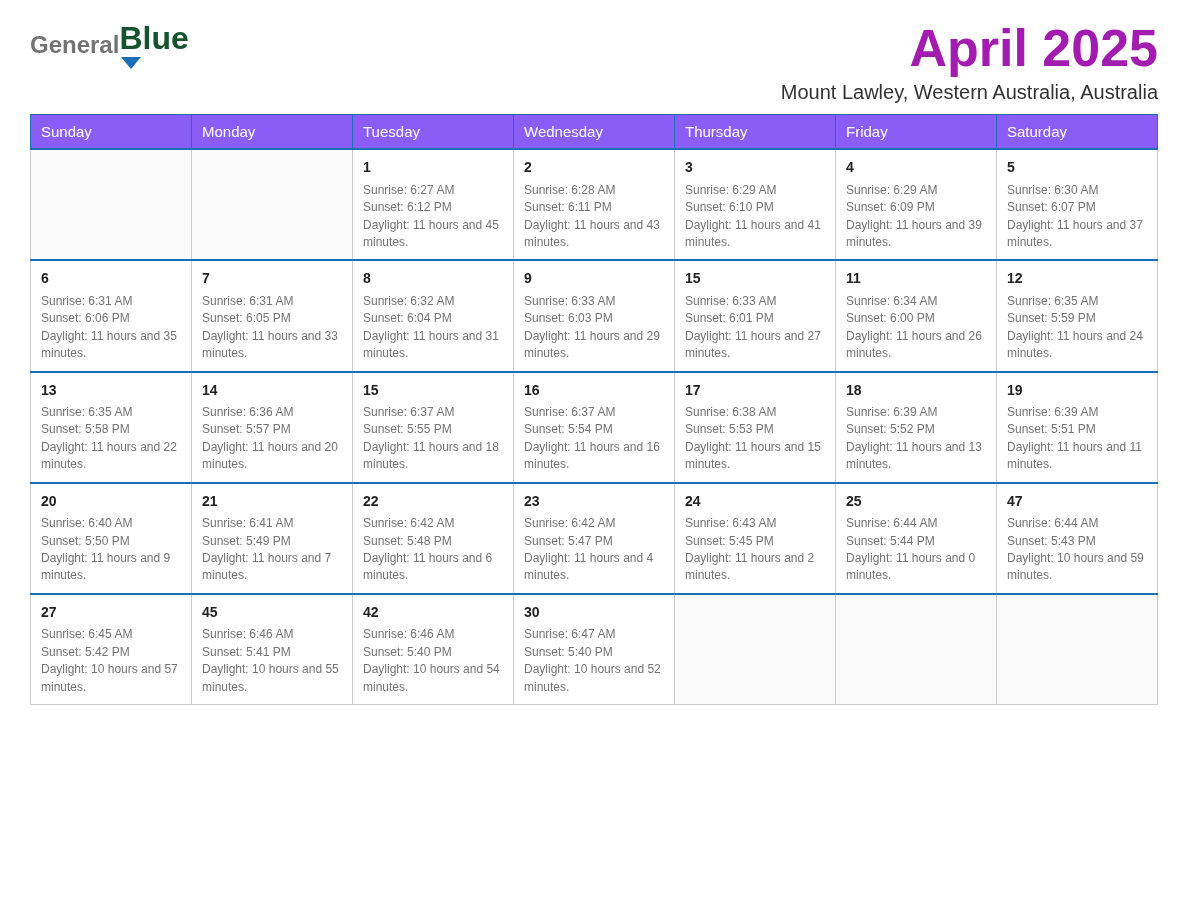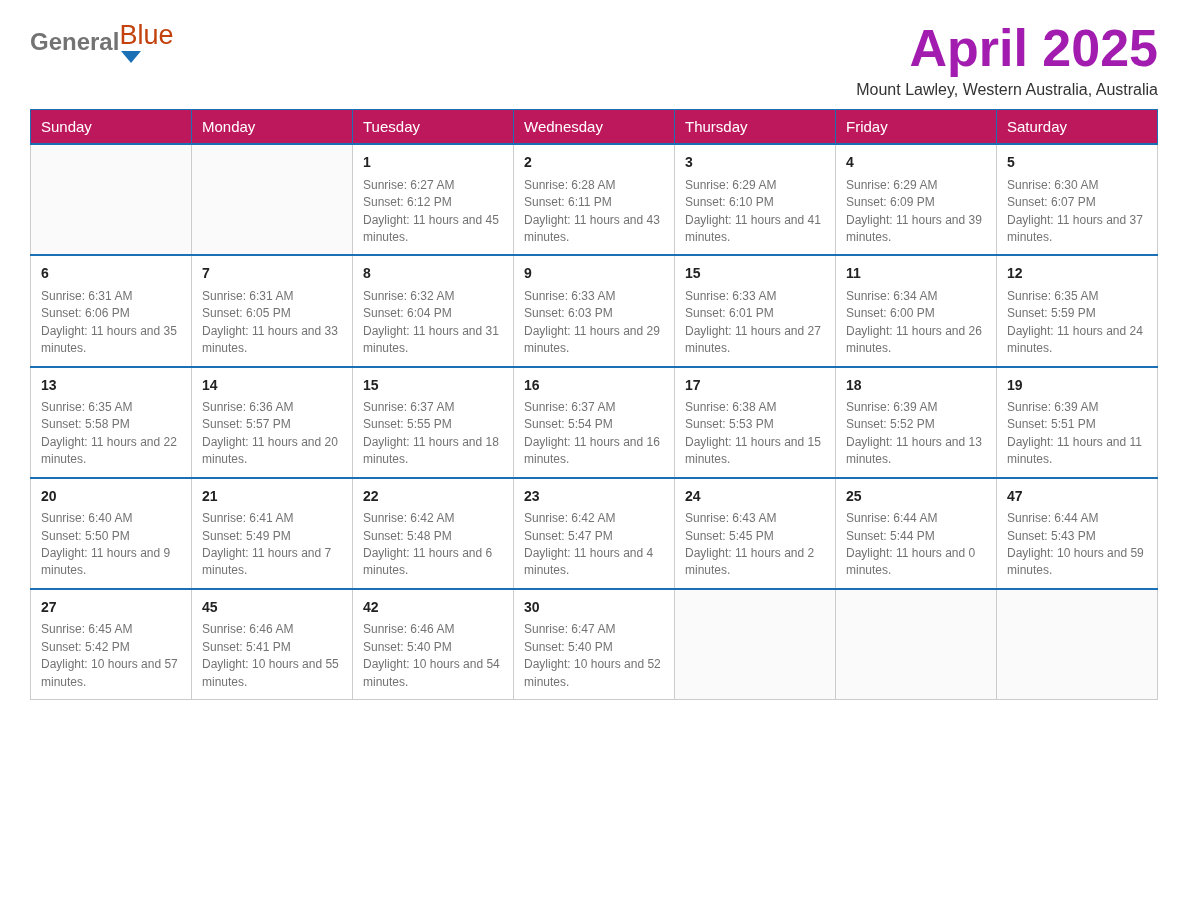--- a/index.html
+++ b/index.html
@@ -19,31 +19,31 @@
     .title-area {
       text-align: right;
     }
     .month-year {
       font-size: 52px;
       font-weight: bold;
       color: #a21caf;
       line-height: 1.1;
     }
     .location {
-      font-size: 16px;
+      font-size: 20px;
       color: #333;
       margin-top: 4px;
     }
     .calendar-table {
       width: 100%;
       border-collapse: collapse;
       margin-top: 8px;
     }
     .calendar-table th {
-      background-color: #be185d;
+      background-color: #8b5cf6;
       color: #fff;
       font-size: 15px;
       font-weight: normal;
       padding: 8px 10px;
       text-align: left;
       border: 1px solid #1a6fb5;
     }
     .calendar-table td {
       vertical-align: top;
       padding: 8px 10px;
@@ -85,23 +85,23 @@
       font-size: 24px;
       font-weight: bold;
       color: #737373;
     }
     .logo-blue-part {
       display: flex;
       flex-direction: column;
       align-items: flex-start;
     }
     .logo-blue-text {
-      font-size: 27px;
-      font-weight: normal;
-      color: #c2410c;
+      font-size: 32px;
+      font-weight: bold;
+      color: #14532d;
     }
     .logo-triangle {
       width: 0;
       height: 0;
       border-left: 10px solid transparent;
       border-right: 10px solid transparent;
       border-top: 12px solid #1a6fb5;
       margin-left: 2px;
     }
   </style>

